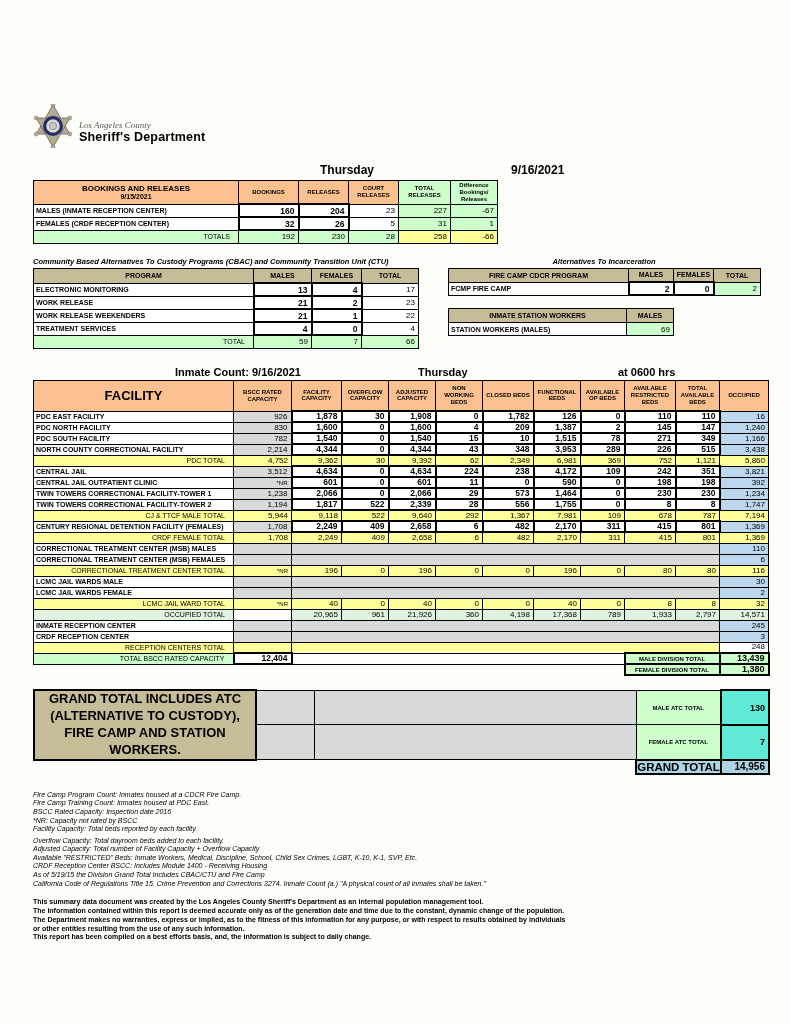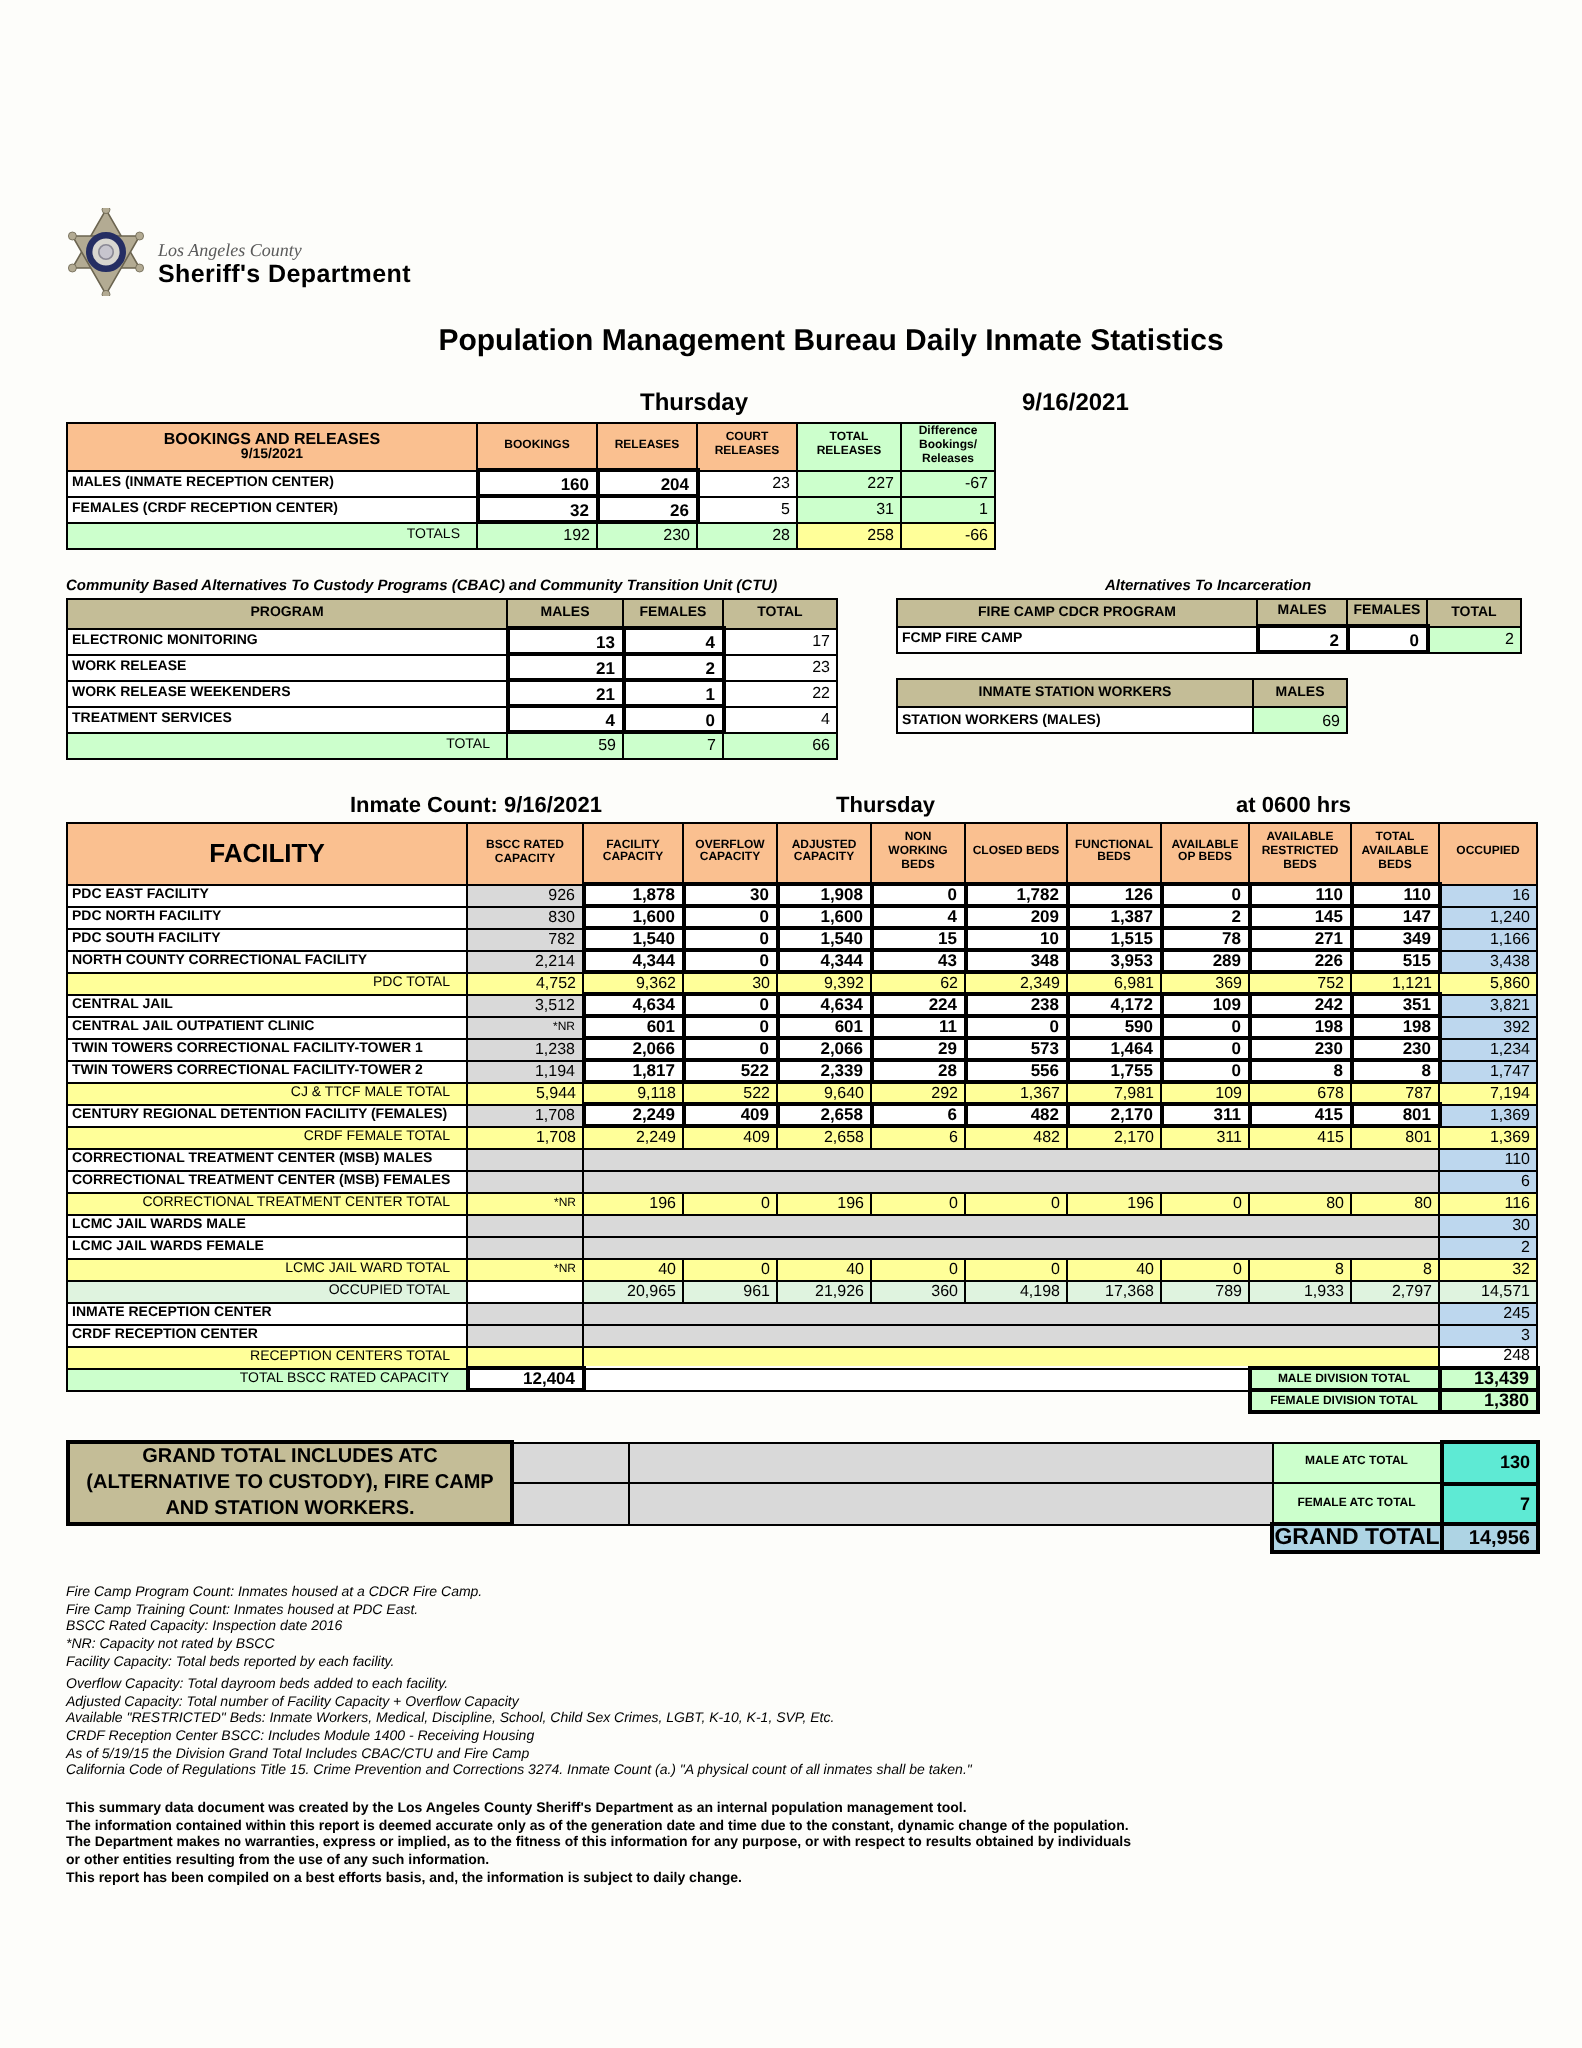--- a/index.html
+++ b/index.html
@@ -74,21 +74,21 @@
 
   
   .fac { width:735px; }
   .fac thead th { height:31px; }
   .fh { background:var(--c-peach,#FAC090); font-size:13px; font-weight:bold; text-align:center; }
   .fac td { height:11px; line-height:1.0; }
 
   
   .gt { width:735px; margin-top:13px; }
   .gt td { height:14px; }
-  .note { background:var(--c-tan,#C4BD97); font-size:10px; font-weight:bold; text-align:center; white-space:normal; line-height:1.3; padding:0 8px; }
+  .note { background:var(--c-tan,#C4BD97); font-size:13px; font-weight:bold; text-align:center; white-space:normal; line-height:1.3; padding:0 8px; }
   .gray { background:var(--c-gray,#D9D9D9); }
   .atcval { font-size:9px; font-weight:bold; text-align:right; padding-right:3px; background:#5eead4; border-width:2px; }
   .gtlbl { background:var(--c-grand_blue,#AED4E4); font-size:11.5px; font-weight:bold; text-align:center; height:17px; }
   .gtval { background:var(--c-grand_blue,#AED4E4); font-size:10px; font-weight:bold; text-align:right; padding-right:3px; }
 
   
   .footnotes { margin-top:16px; }
   .fnline { font-size:7px; font-style:italic; line-height:8.6px; }
   .fnline.gap { margin-top:3px; }
   .disclaimer { margin-top:10px; }
@@ -112,21 +112,20 @@
         <circle cx="8" cy="35" r="5" fill="#b3ab93" stroke="#6b6450"></circle>
         <circle cx="50" cy="55" r="21" fill="#d8d6d0" stroke="#252e63" stroke-width="8"></circle>
         <circle cx="50" cy="55" r="9" fill="#c7c5ce" stroke="#8a8894" stroke-width="2"></circle>
       </svg>
       <div class="logo-text">
         <div class="county">Los Angeles County</div>
         <div class="dept">Sheriff's Department</div>
       </div>
     </div>
 
-    <div class="title">Population Management Bureau Daily Inmate Statistics</div>
 
     <div class="dayline">
       <span class="day">Thursday</span>
       <span class="date">9/16/2021</span>
     </div>
 
     <table class="bookings">
       <colgroup>
           <col style="width:205px">
           <col style="width:60px">

